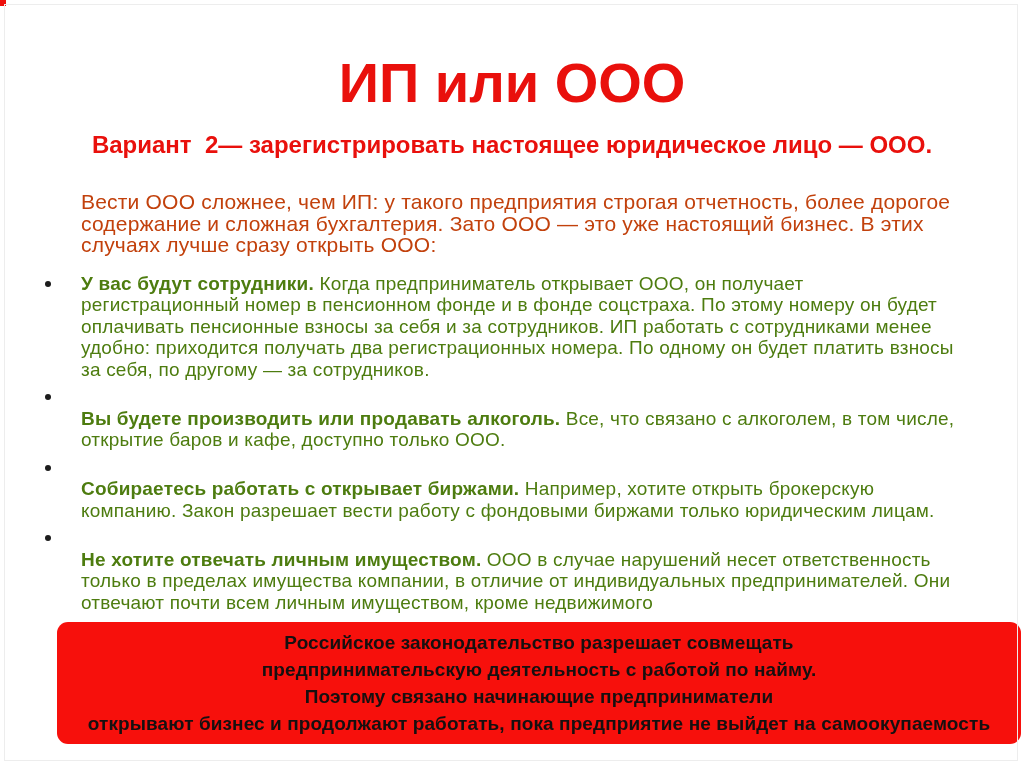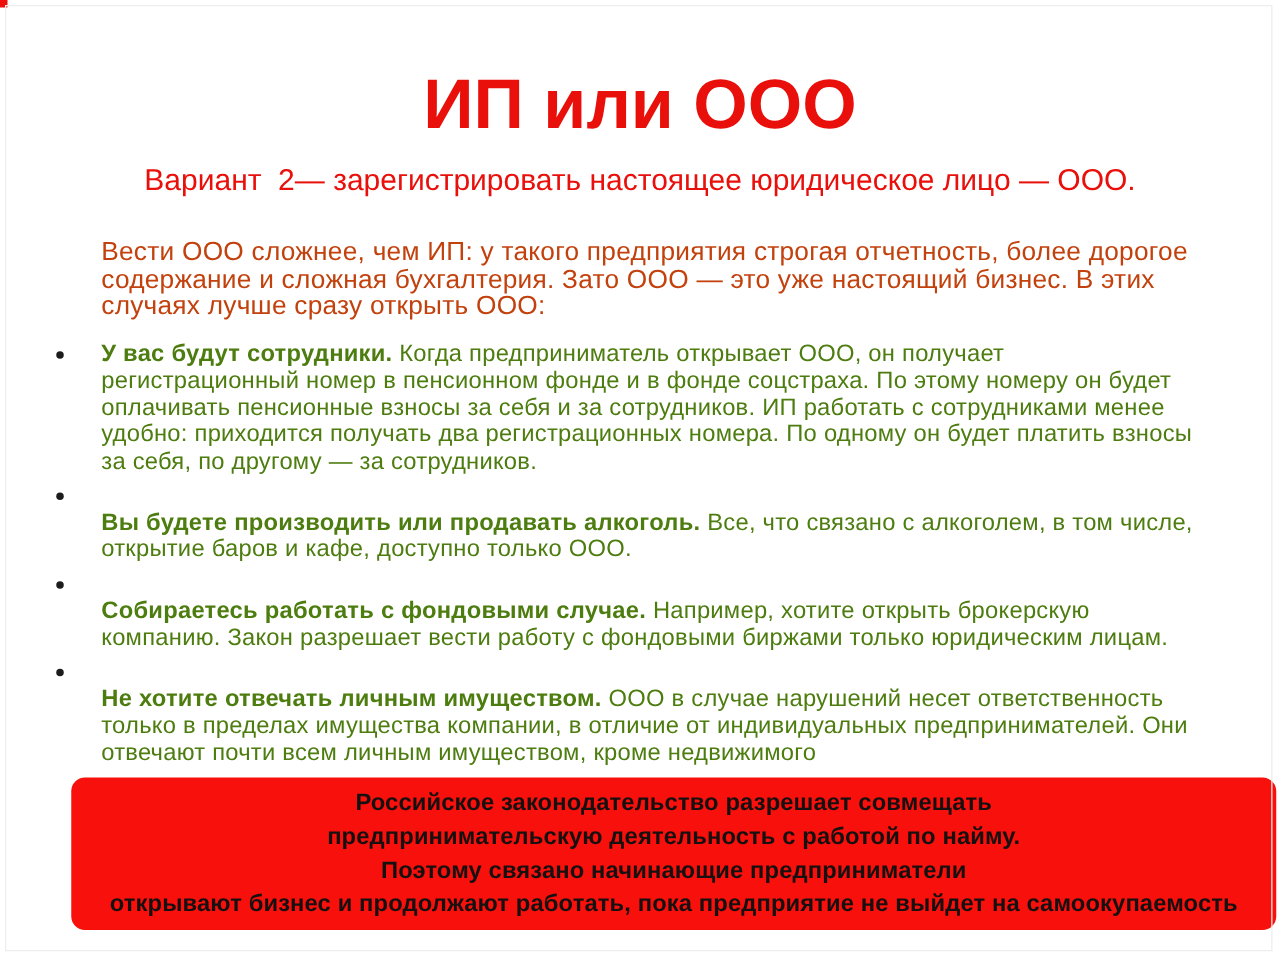--- a/index.html
+++ b/index.html
@@ -39,21 +39,21 @@
     color: #e9100c;
     font-size: 56px;
     font-weight: bold;
     line-height: 1.05;
   }
   .subtitle {
     margin: 18px 40px 0 40px;
     text-align: center;
     color: #e9100c;
     font-size: 24px;
-    font-weight: normal;
+    font-weight: bold;
     line-height: 1.15;
     white-space: pre-wrap;
   }
   .intro {
     margin: 33px 58px 0 81px;
     font-size: 21px;
     line-height: 21.5px;
     letter-spacing: 0.2px;
     color: #c2410c;
   }
@@ -119,21 +119,21 @@
     <li class="bullet">
       <span class="dot"></span>
       <span class="content"><b class="lead">У вас будут сотрудники.</b> <span>Когда предприниматель открывает ООО, он получает регистрационный номер в пенсионном фонде и в фонде соцстраха. По этому номеру он будет оплачивать пенсионные взносы за себя и за сотрудников. ИП работать с сотрудниками менее удобно: приходится получать два регистрационных номера. По одному он будет платить взносы за себя, по другому — за сотрудников.</span></span>
     </li>
     <li class="bullet offset">
       <span class="dot"></span>
       <span class="content"><b class="lead">Вы будете производить или продавать алкоголь.</b> <span>Все, что связано с алкоголем, в том числе, открытие баров и кафе, доступно только ООО.</span></span>
     </li>
     <li class="bullet offset">
       <span class="dot"></span>
-      <span class="content"><b class="lead">Собираетесь работать с фондовыми случае.</b> <span>Например, хотите открыть брокерскую компанию. Закон разрешает вести работу с фондовыми биржами только юридическим лицам.</span></span>
+      <span class="content"><b class="lead">Собираетесь работать с открывает биржами.</b> <span>Например, хотите открыть брокерскую компанию. Закон разрешает вести работу с фондовыми биржами только юридическим лицам.</span></span>
     </li>
     <li class="bullet offset">
       <span class="dot"></span>
       <span class="content"><b class="lead">Не хотите отвечать личным имуществом.</b> <span>ООО в случае нарушений несет ответственность только в пределах имущества компании, в отличие от индивидуальных предпринимателей. Они отвечают почти всем личным имуществом, кроме недвижимого</span></span>
     </li>
   </ul>
 
   <div class="banner">
     <div class="banner-line">Российское законодательство разрешает совмещать</div>
     <div class="banner-line">предпринимательскую деятельность с работой по найму.</div>

